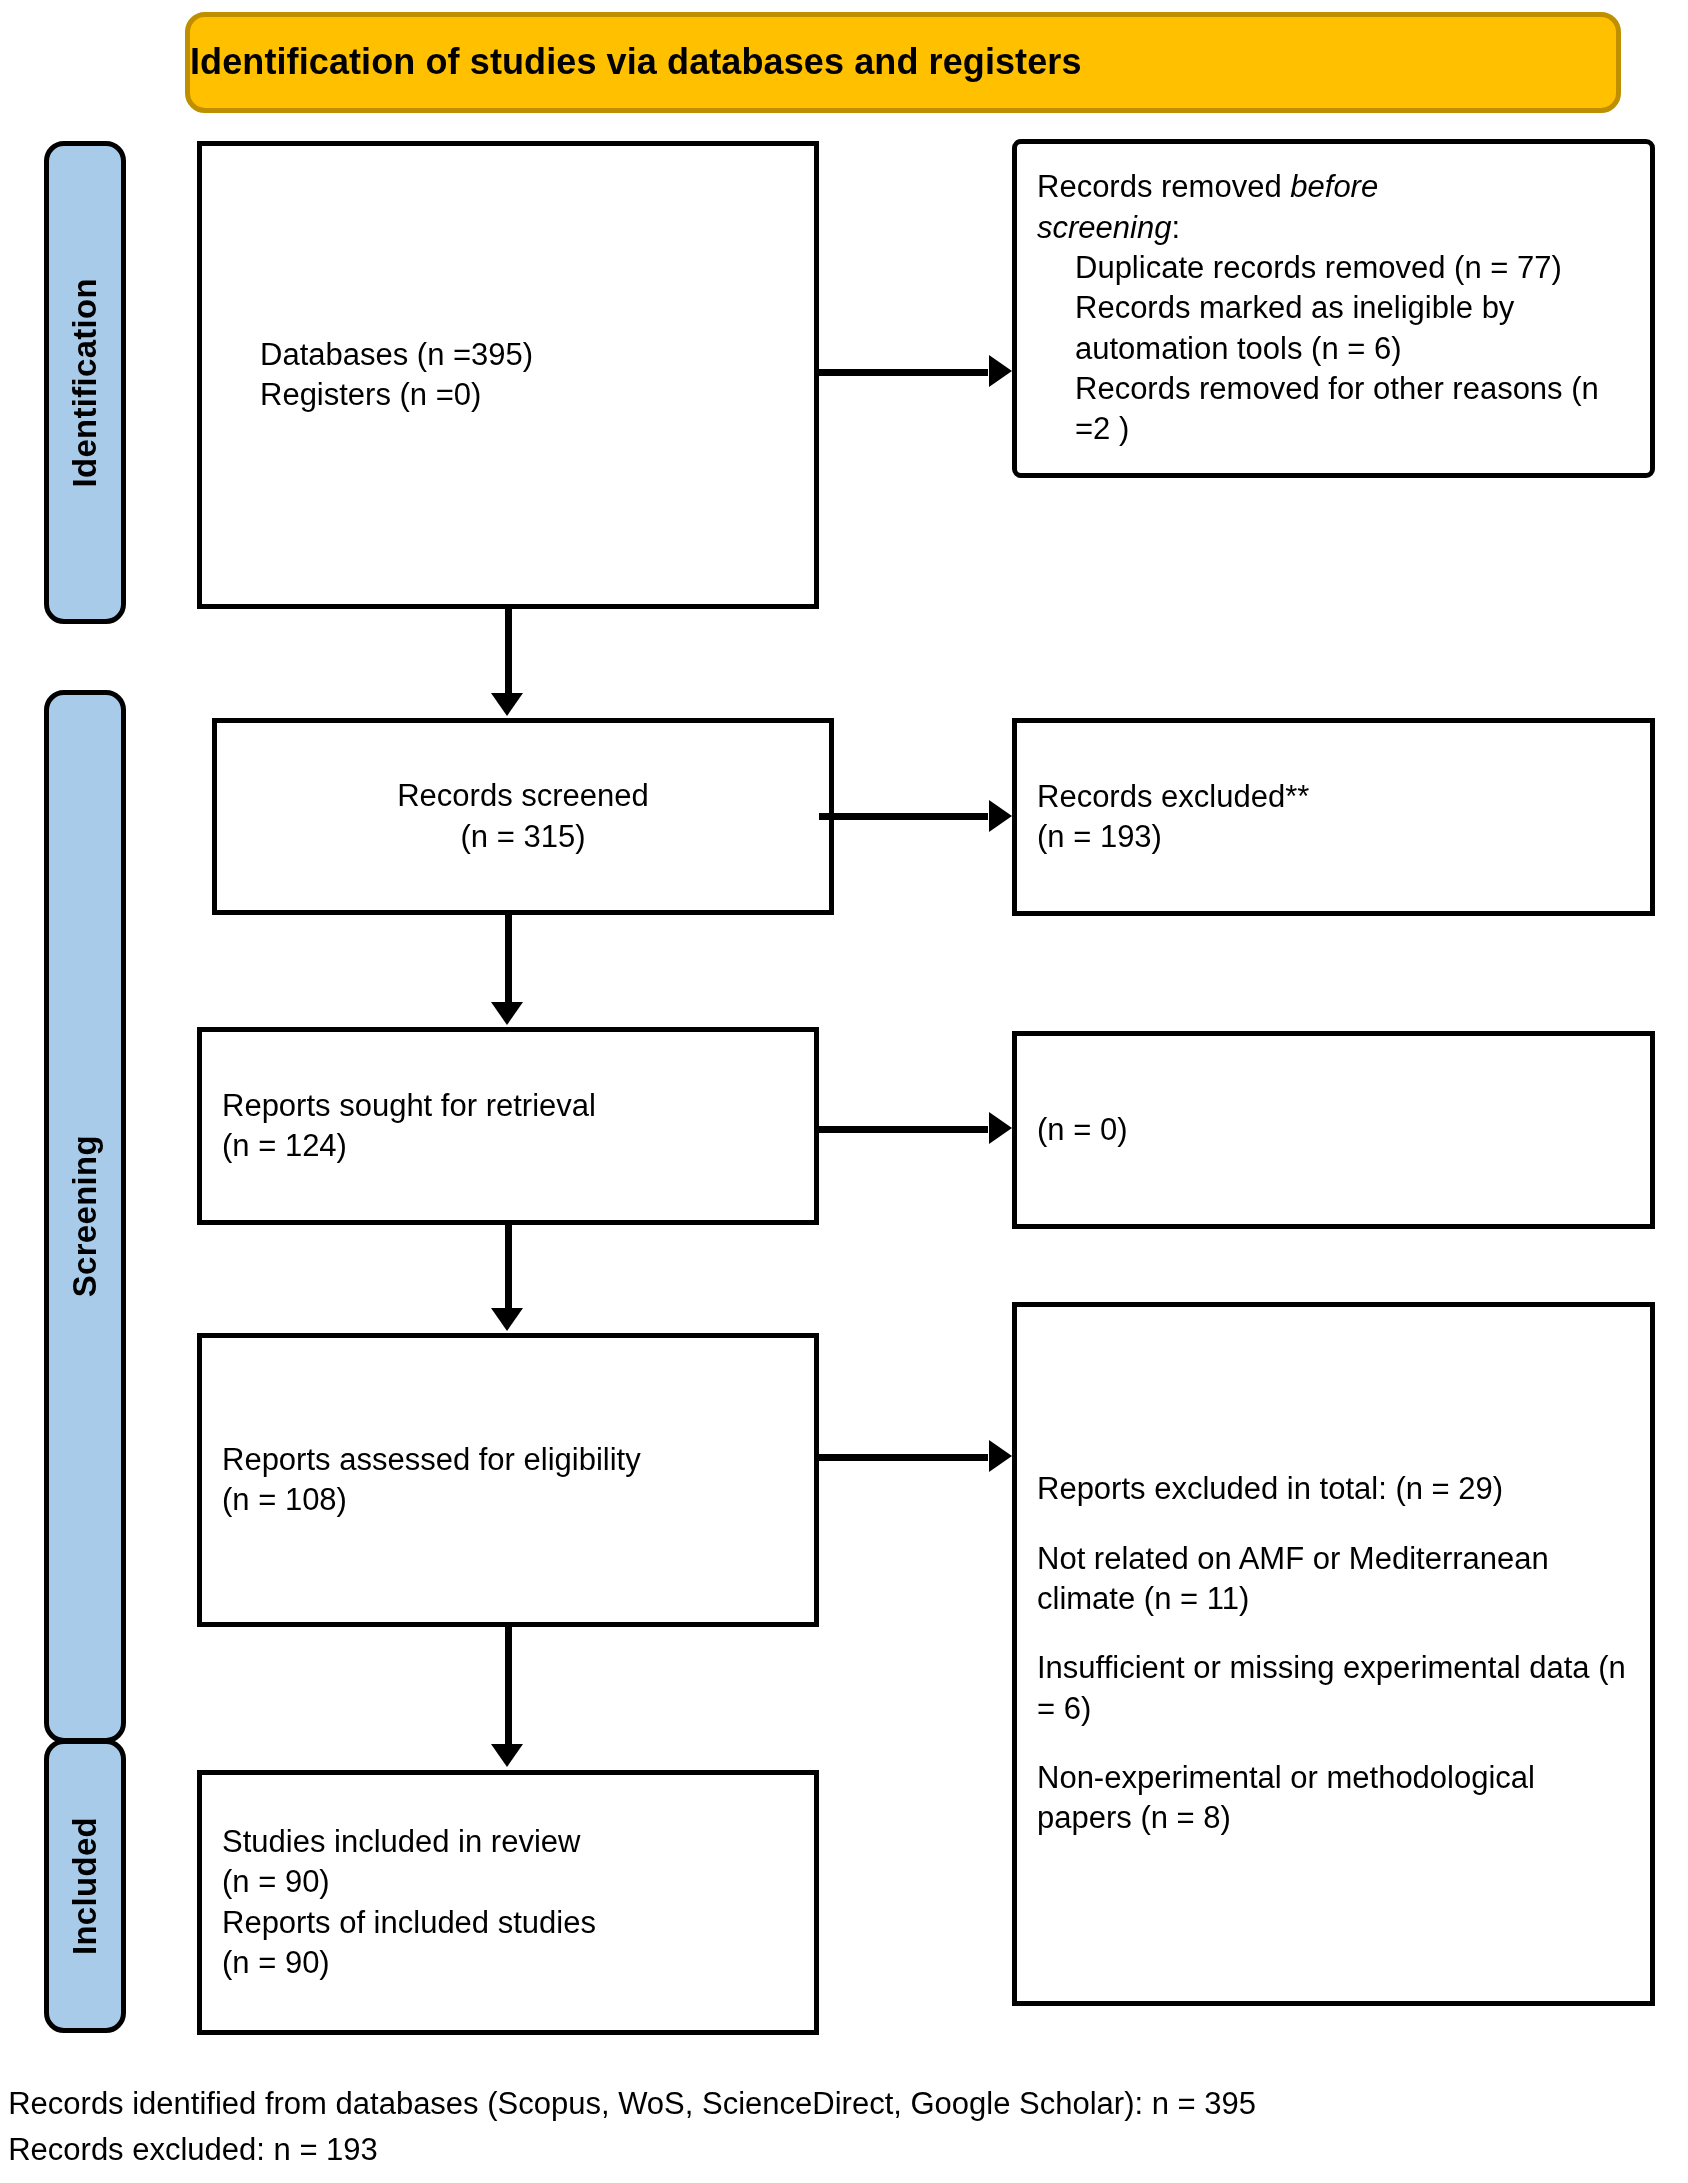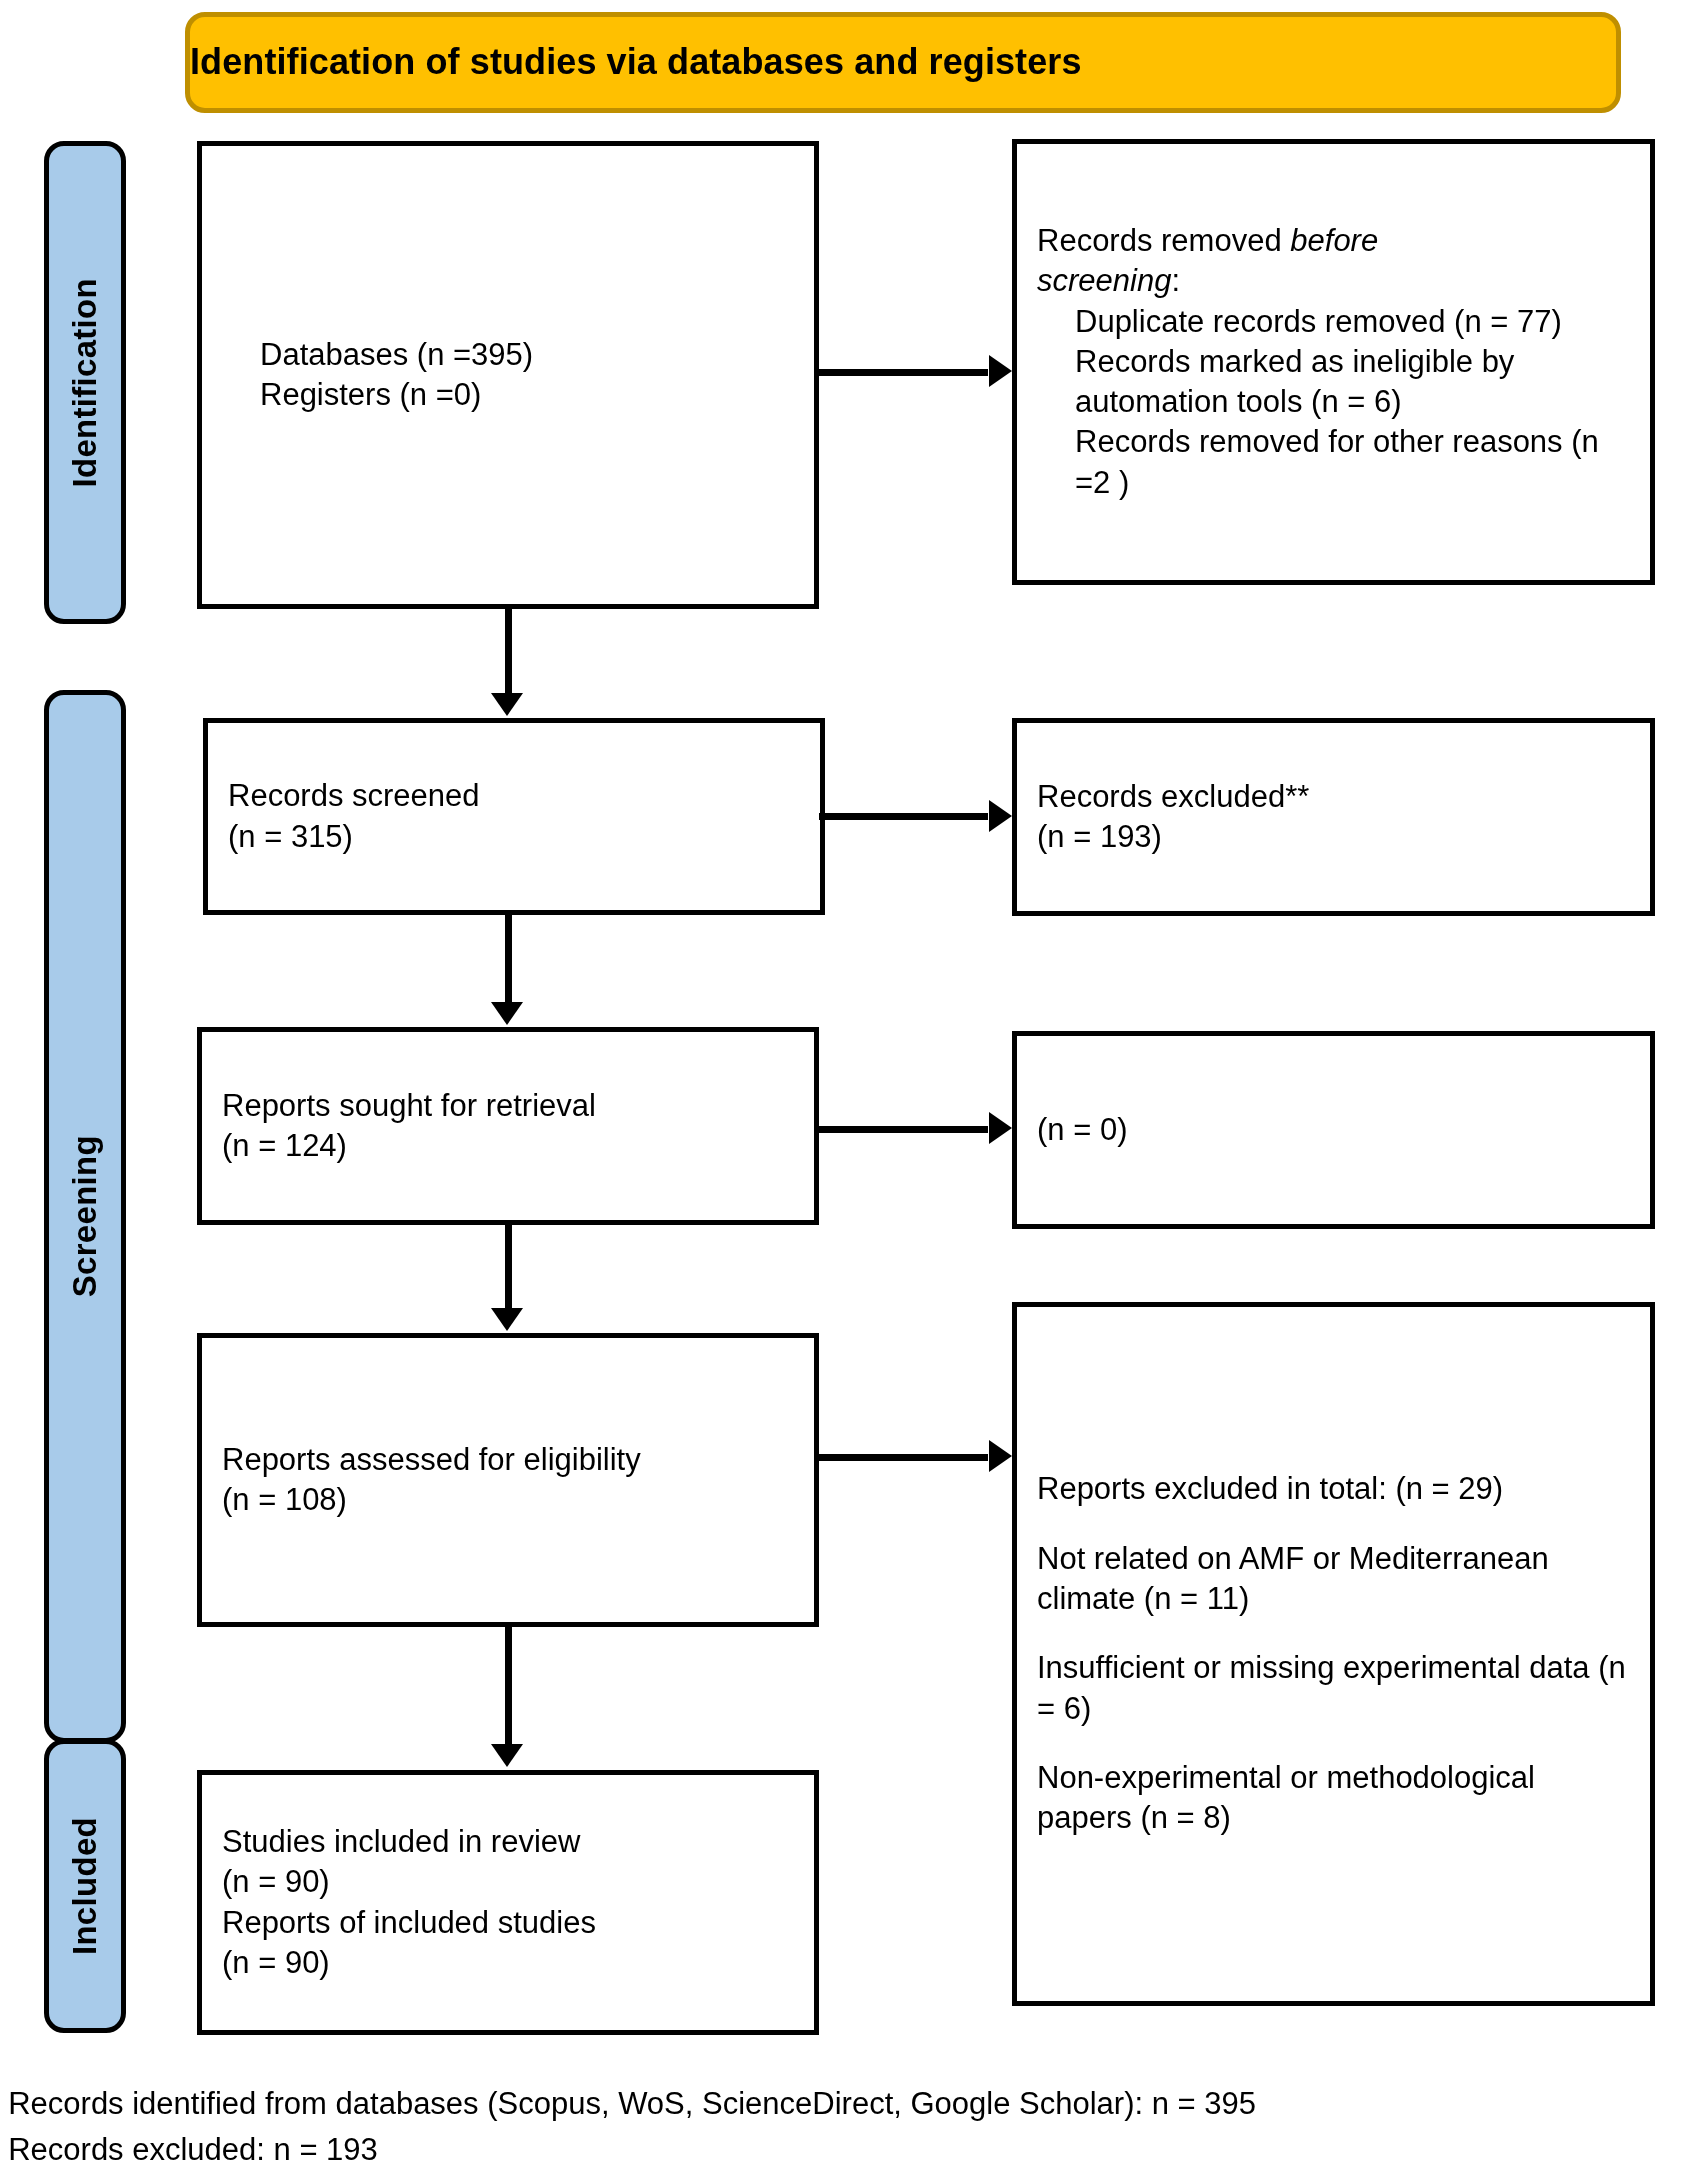--- a/index.html
+++ b/index.html
@@ -40,27 +40,27 @@
     padding:0 20px;display:flex;flex-direction:column;justify-content:center;
   }
   .pline{font-size:31px;line-height:1.30;white-space:pre-wrap;}
   .pline.indent{padding-left:38px;}
   .pline.hang{padding-left:38px;text-indent:0;}
   .pline.gap{margin-top:29px;}
   .ital{font-style:italic;}
 
   
   #box-identified{left:197px;top:141px;width:622px;height:468px;}
-  #box-screened  {left:203px;top:718px;width:622px;height:197px;}
+  #box-screened  {left:212px;top:718px;width:622px;height:197px;text-align:center;}
   #box-sought    {left:197px;top:1027px;width:622px;height:198px;}
   #box-assessed  {left:197px;top:1333px;width:622px;height:294px;}
   #box-included  {left:197px;top:1770px;width:622px;height:265px;}
 
   
-  #box-removed   {left:1012px;top:139px;width:643px;height:446px;}
+  #box-removed   {left:1012px;top:139px;width:643px;height:339px;border-radius:9px;}
   #box-excluded  {left:1012px;top:718px;width:643px;height:198px;}
   #box-notretr   {left:1012px;top:1031px;width:643px;height:198px;}
   #box-excl-total{left:1012px;top:1302px;width:643px;height:704px;}
 
   
   .vline{background:#000000;width:6.5px;}
   .hline{background:#000000;height:6.5px;}
   .arrow-down{
     width:0;height:0;border-left:16.5px solid transparent;
     border-right:16.5px solid transparent;border-top:23.5px solid #000000;

